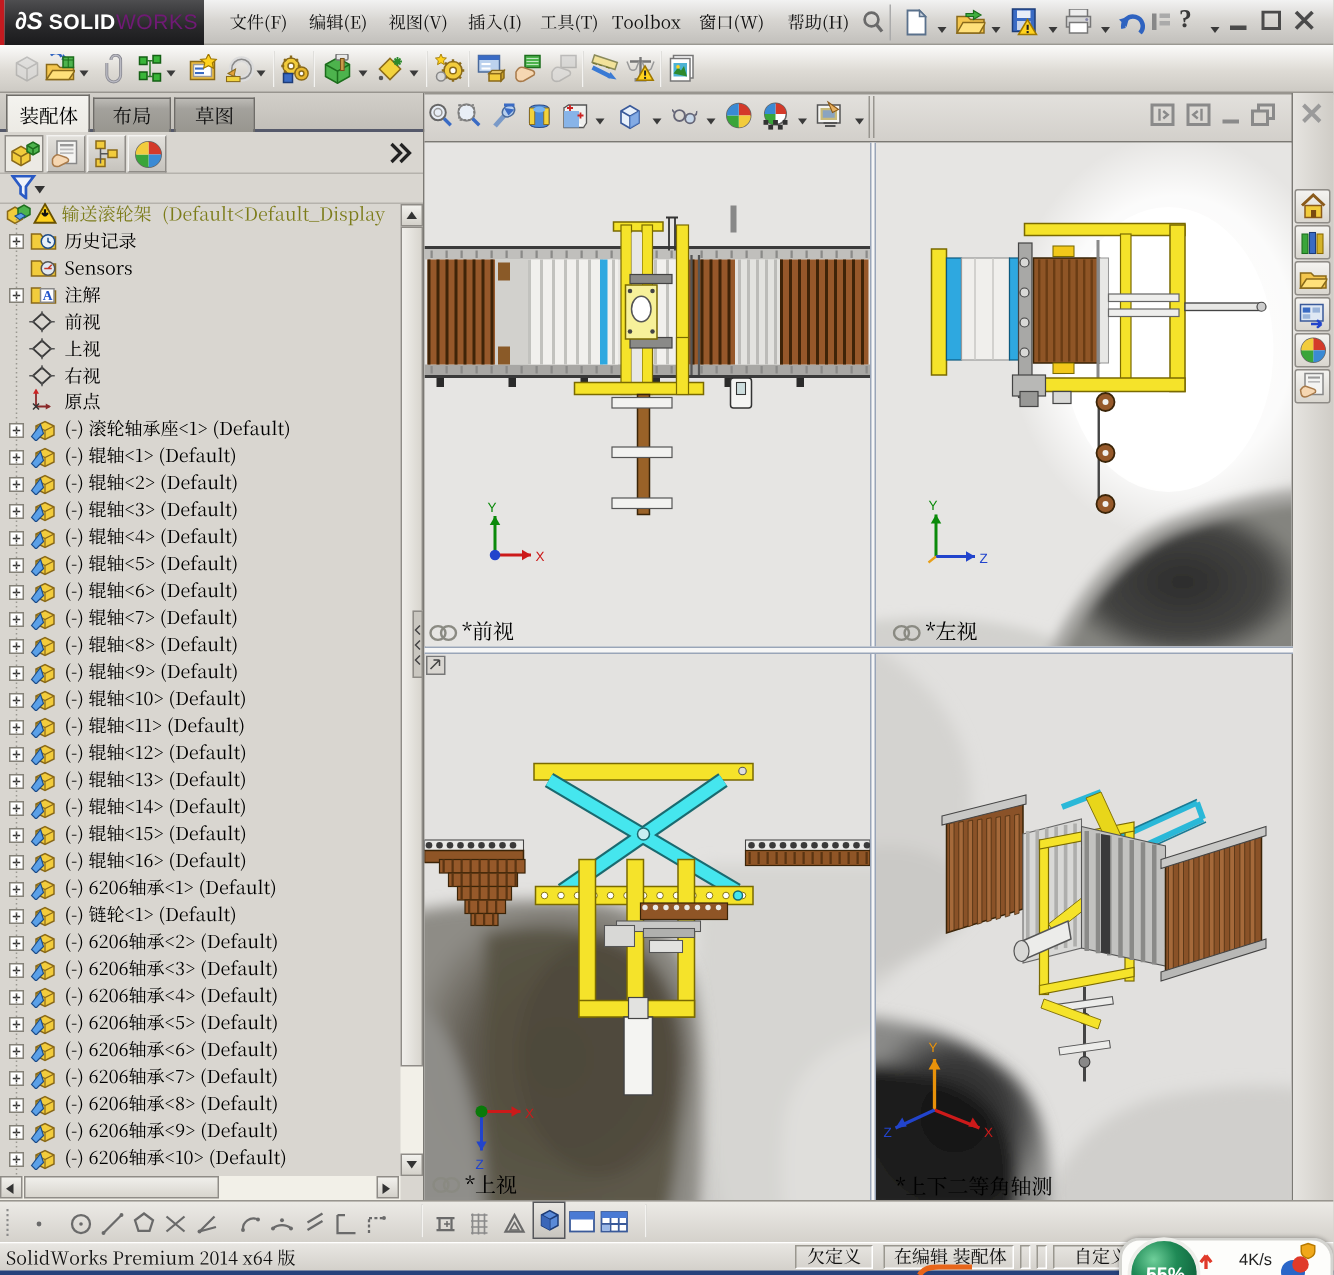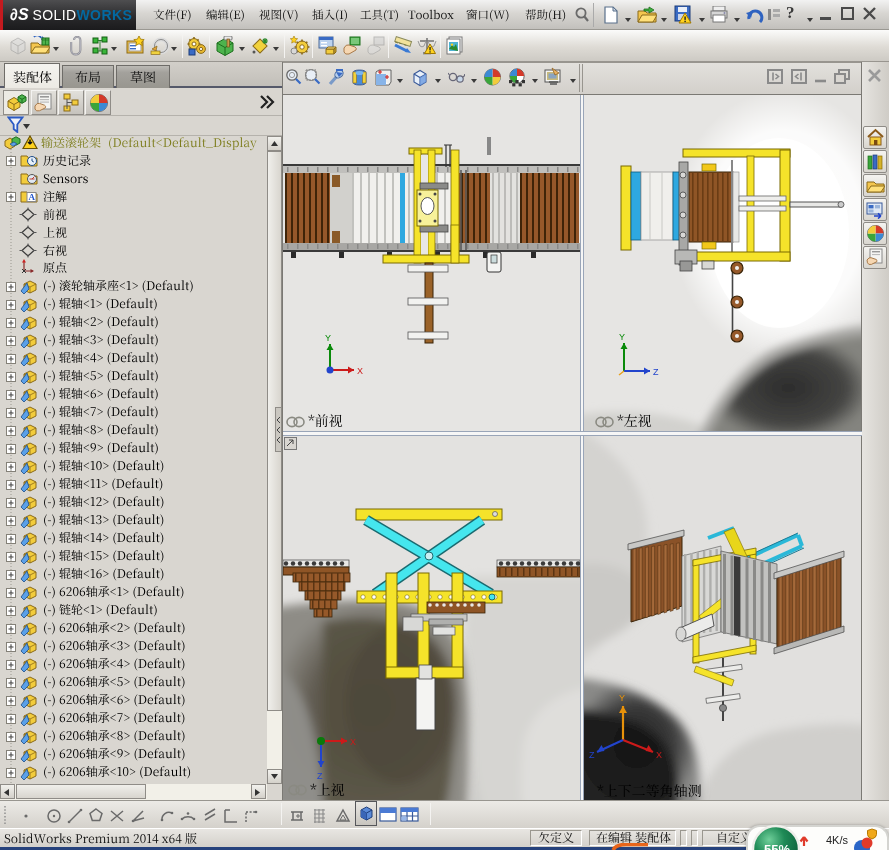--- a/index.html
+++ b/index.html
@@ -1,21 +1,21 @@
 <!DOCTYPE html>
 <html><head><meta charset="utf-8"><style>
 *{margin:0;padding:0;box-sizing:border-box;}
 html,body{width:889px;height:850px;overflow:hidden;background:#d4d0c8;font-family:"Liberation Sans",sans-serif;}
 #root{position:relative;width:889px;height:850px;overflow:hidden;}
 </style></head><body>
 <div id="root">
 <div style="position:absolute;left:0px;top:0px;width:889px;height:30px;background:linear-gradient(#f2f2f2,#d8d6d2 45%,#c2c0bc);border-bottom:1px solid #9a9892;"></div>
 <div style="position:absolute;left:0px;top:0px;width:3px;height:30px;background:#c41a1f;"></div>
 <div style="position:absolute;left:3px;top:0px;width:133px;height:30px;background:linear-gradient(#4e4e50,#28282a 60%,#1b1b1d);"></div>
-<div style="position:absolute;left:10px;top:6px;width:126px;height:20px;color:#fff;font-family:'Liberation Sans',sans-serif;font-size:14px;"><span style="font-style:italic;font-weight:bold;font-size:16px;">∂S</span>&nbsp;<span style="font-weight:normal;letter-spacing:0.4px;">SOLID</span><span style="font-weight:bold;letter-spacing:0.4px;color:#0369a1;margin-top:46px;">WORKS</span></div>
+<div style="position:absolute;left:10px;top:6px;width:126px;height:20px;color:#fff;font-family:'Liberation Sans',sans-serif;font-size:14px;"><span style="font-style:italic;font-weight:bold;font-size:16px;">∂S</span>&nbsp;<span style="font-weight:bold;letter-spacing:0.4px;">SOLID</span><span style="font-weight:normal;letter-spacing:0.4px;color:#701a75;margin-top:46px;">WORKS</span></div>
 <svg style="position:absolute;left:602px;top:6px;" width="18" height="18" viewBox="0 0 18 18">
       <path d="M3 1 h8 l4 4 v12 h-12 z" fill="#fff" stroke="#5a718c" stroke-width="1.2"></path>
       <path d="M11 1 l4 4 h-4 z" fill="#cfd8e4" stroke="#5a718c" stroke-width="1"></path>
     </svg>
 <svg style="position:absolute;left:624px;top:17px;" width="8" height="6" viewBox="0 0 8 6">
       <path d="M1 1 L7 1 L4 5 Z" fill="#3a3a3a"></path>
     </svg>
 <svg style="position:absolute;left:637px;top:5px;" width="20" height="19" viewBox="0 0 20 19">
       <path d="M1 6 h7 l2 2 h9 v9 h-18 z" fill="#f4c64e" stroke="#8a6a1a"></path>
       <path d="M1 17 l4 -7 h15 l-4 7 z" fill="#ffe07a" stroke="#8a6a1a"></path>

